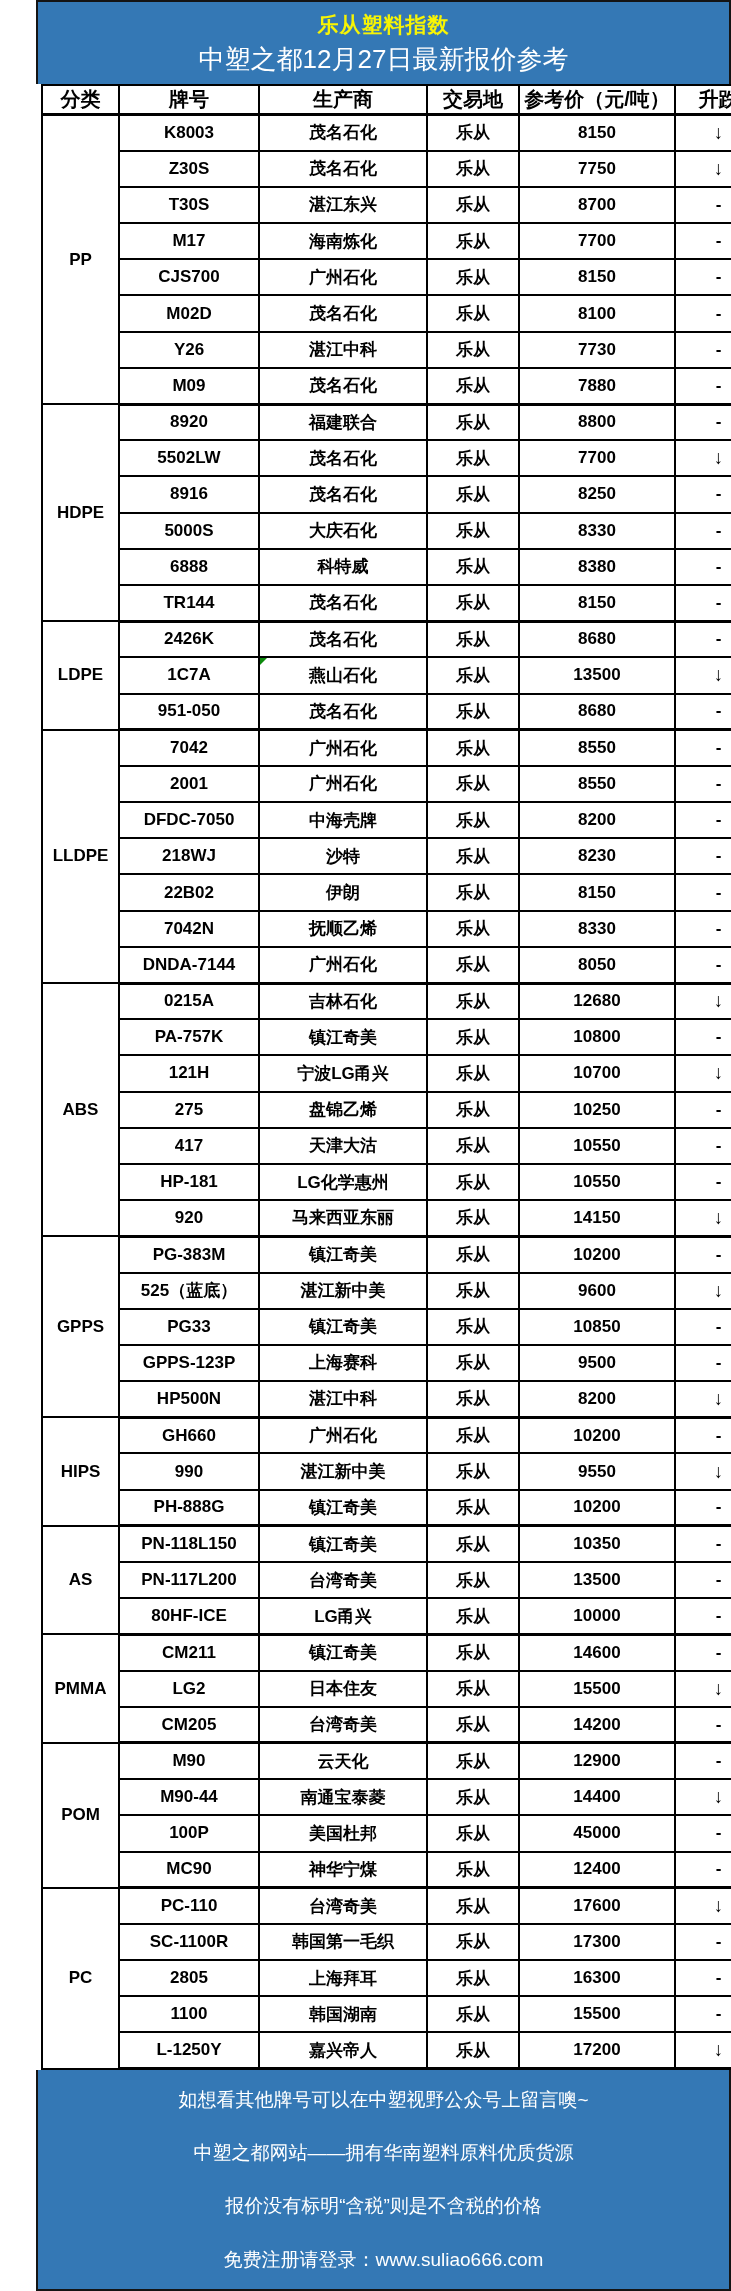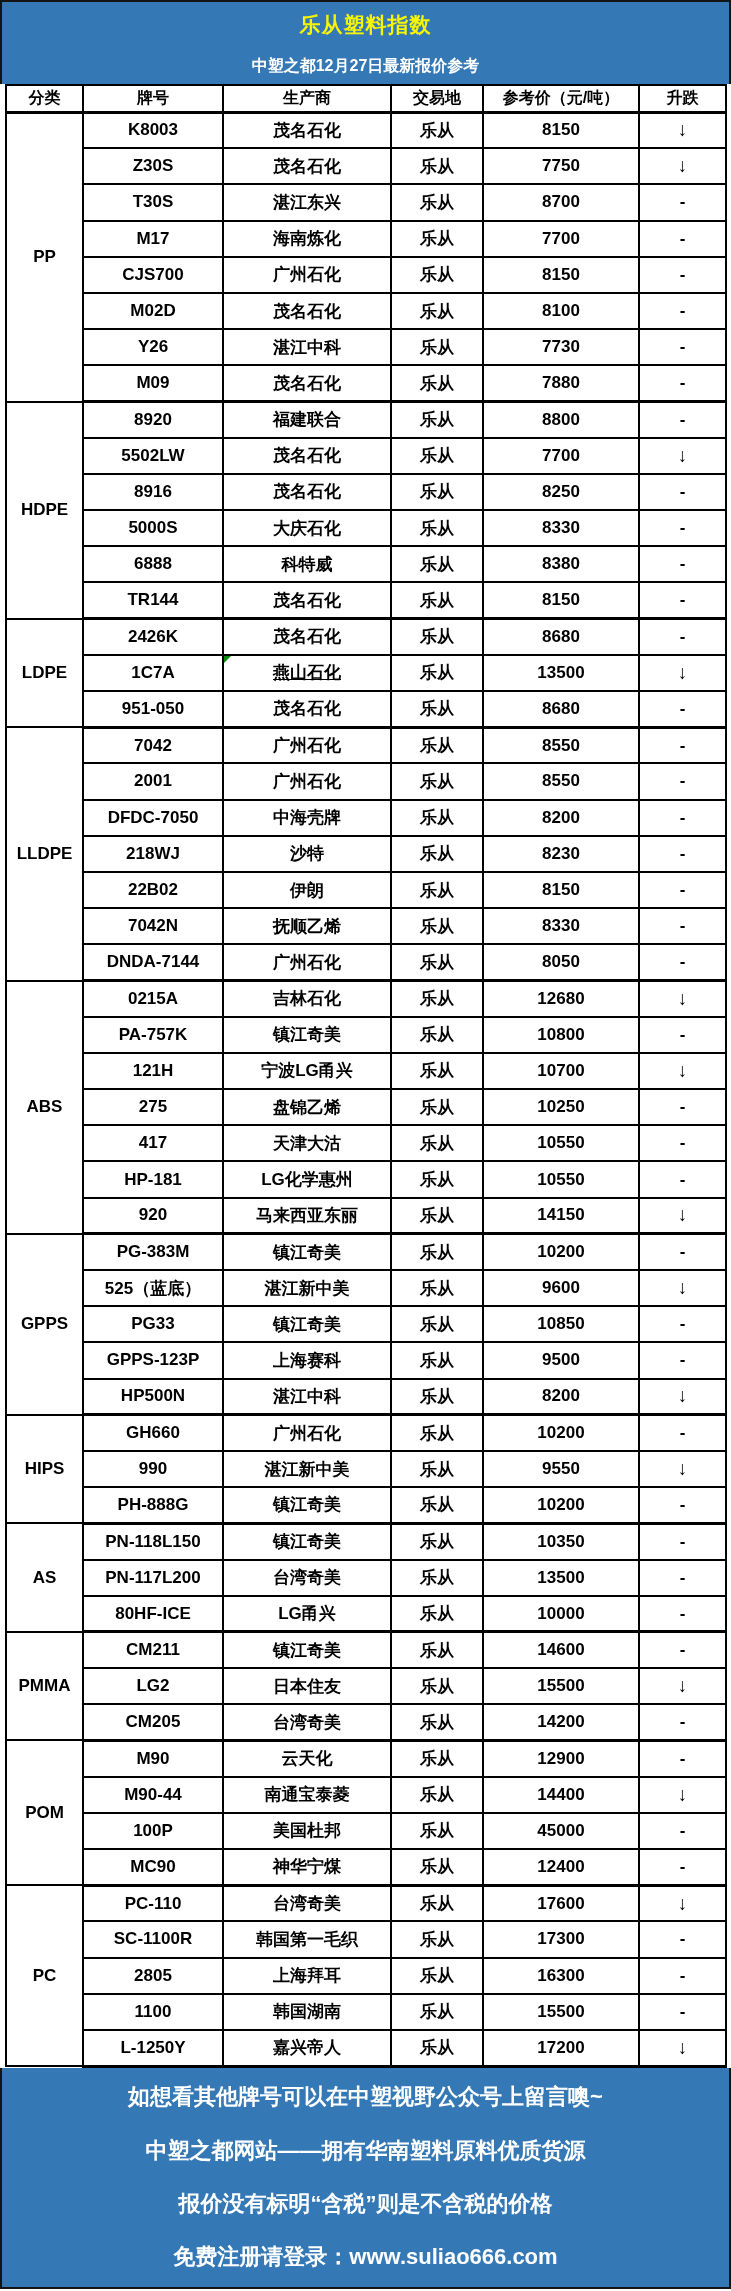--- a/index.html
+++ b/index.html
@@ -5,66 +5,66 @@
   :root{
     --banner-blue:#3478b5;
     --title-yellow:#f7f404;
     --text-white:#ffffff;
     --grid-black:#000000;
     --marker-green:#0c8a0c;
   }
   *{margin:0;padding:0;box-sizing:border-box;}
   html,body{background:#ffffff;}
   body{font-family:"Liberation Sans","DejaVu Sans",sans-serif;}
-  .page{width:731px;height:2291px;background:#ffffff;overflow:hidden;}
+  .page{width:731px;height:2291px;background:#ffffff;overflow:hidden;padding-left:36px;}
 
   
   .banner{
     height:84px;background:var(--banner-blue);
     border:2px solid #141414;border-bottom:0;
     display:flex;flex-direction:column;align-items:center;justify-content:space-between;
     padding:9px 0 7px;
   }
   .banner .title{color:var(--title-yellow);font-size:21px;font-weight:bold;letter-spacing:1px;}
-  .banner .subtitle{color:var(--text-white);font-size:16px;font-weight:bold;}
+  .banner .subtitle{color:var(--text-white);font-size:26px;font-weight:normal;}
 
   
   table.price{
     margin-left:5px;width:720px;
     border-collapse:collapse;table-layout:fixed;
     background:#ffffff;
   }
   table.price th,table.price td{
     border:2px solid var(--grid-black);
     text-align:center;vertical-align:middle;
     color:#000;font-weight:bold;overflow:hidden;white-space:nowrap;
   }
   table.price thead tr{height:27px;}
-  table.price thead th{font-size:16px;border-bottom:3px solid var(--grid-black);}
+  table.price thead th{font-size:20px;border-bottom:3px solid var(--grid-black);}
   table.price tbody tr{height:36.2px;}
   table.price tbody td{font-size:17px;}
   td.cat{font-size:18px;border-radius:18px;}
   tr.group-end td{border-bottom:3px solid var(--grid-black);}
   td.trend.arrow{font-weight:normal;font-size:19px;}
-  td.rel{position:relative;text-decoration:underline;}
+  td.rel{position:relative;}
   .green-corner{
     position:absolute;top:0;left:0;width:0;height:0;
     border-top:7px solid var(--marker-green);
     border-right:7px solid transparent;
   }
 
   
   .footer{
     height:221px;background:var(--banner-blue);
     border:2px solid #141414;border-top:0;
     display:flex;flex-direction:column;padding:3px 0;
   }
   .f-line{
     flex:1;display:flex;align-items:center;justify-content:center;
-    color:var(--text-white);font-weight:bold;font-size:22px;white-space:nowrap;
+    color:var(--text-white);font-weight:normal;font-size:19px;white-space:nowrap;
   }
   .f-line.align-left{justify-content:flex-start;padding-left:2px;}
 </style>
 </head>
 <body>
 
 <div class="page">
 
   <div class="banner">
     <div class="title">乐从塑料指数</div>

